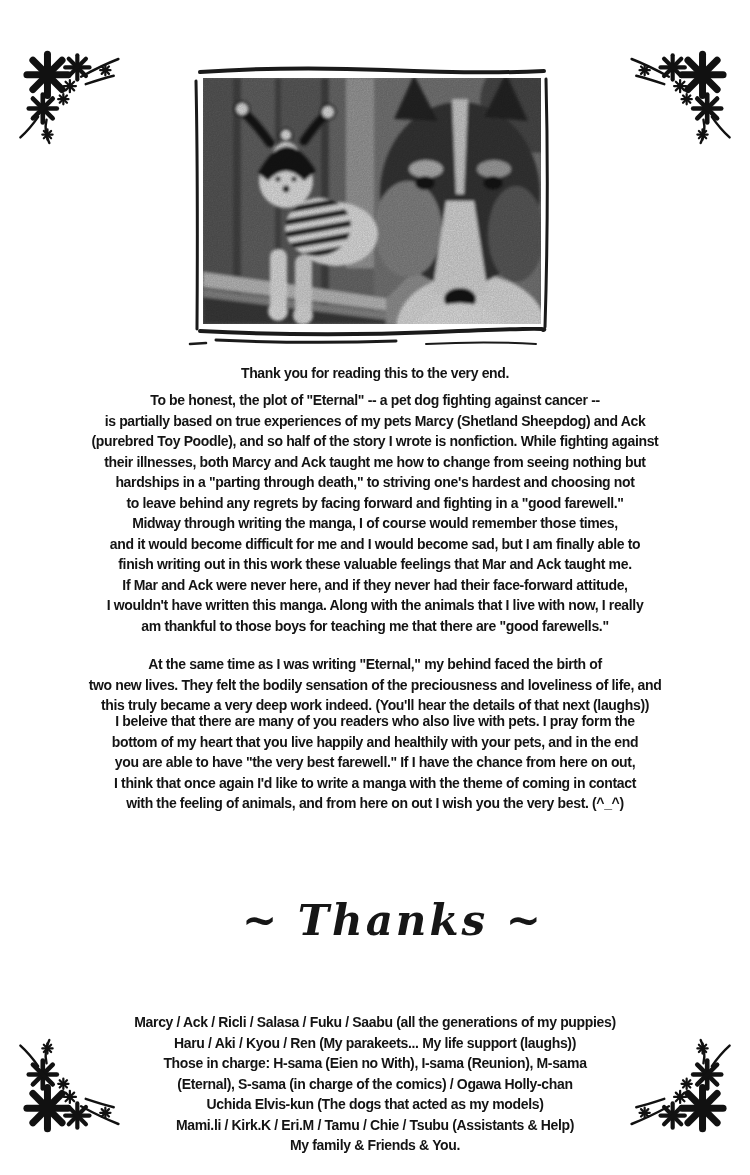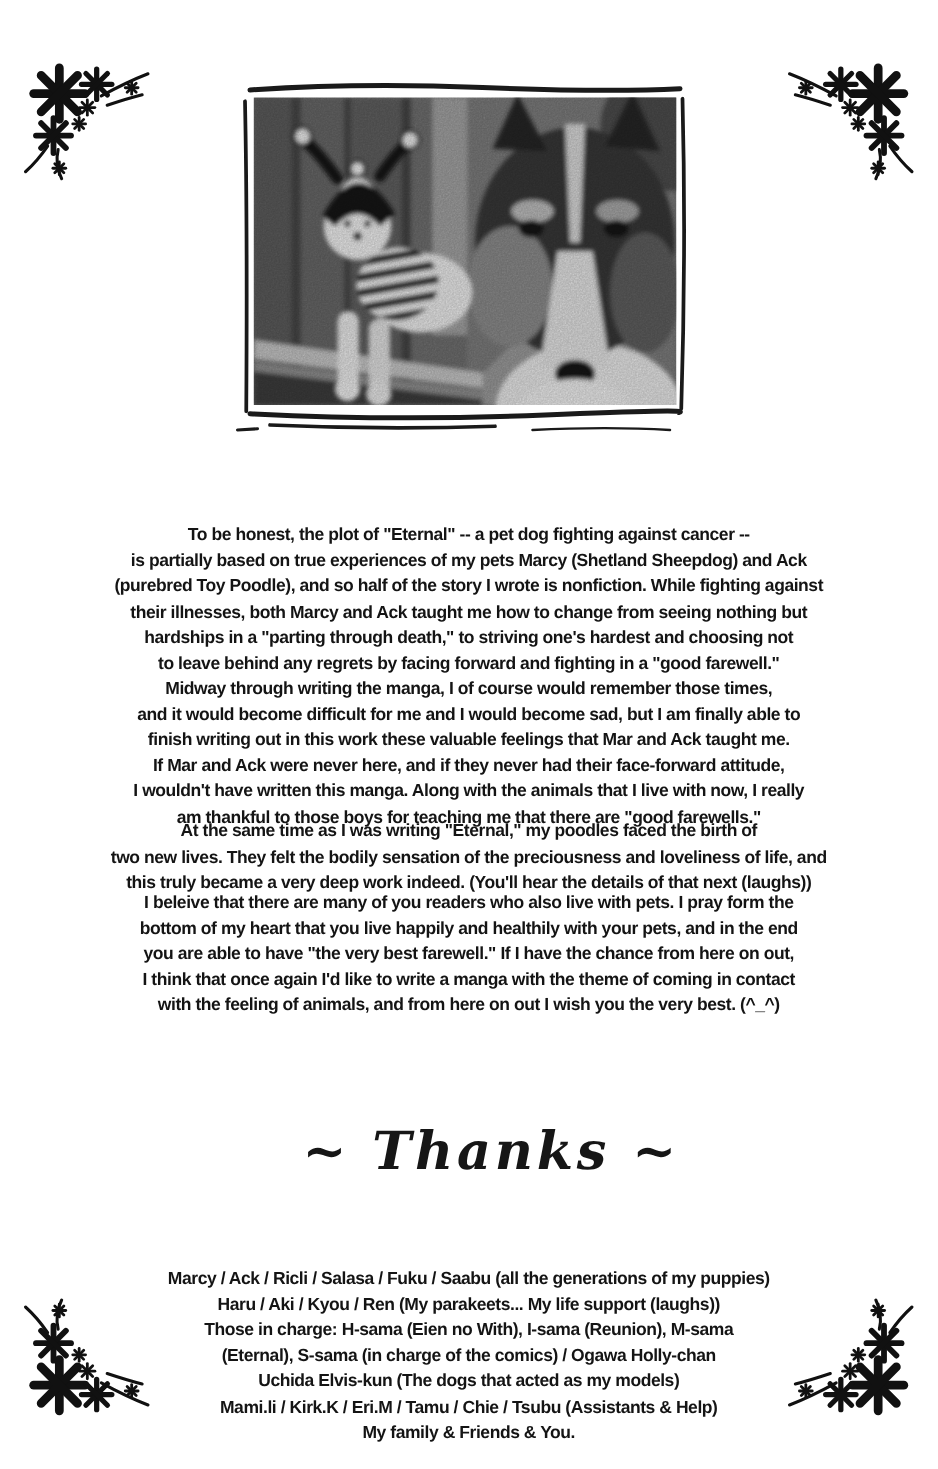--- a/index.html
+++ b/index.html
@@ -17,21 +17,21 @@
   
   .photo-frame{position:absolute;left:186px;top:58px;width:372px;height:294px;}
   .photo-frame svg{display:block;width:100%;height:100%;}
   
   .txt{
     position:absolute;left:25px;right:25px;text-align:center;
     font-weight:bold;font-size:14px;line-height:20.5px;letter-spacing:-0.35px;
     white-space:pre-line;margin:0;color:#141414;
   }
   .thankyou{top:363px;}
-  .para1{top:417px;}
+  .para1{top:390px;}
   .para2{top:654px;}
   .para3{top:711px;}
   .sig{top:864px;}
   .thanks-heading{
     position:absolute;left:0;right:0;top:896px;text-align:center;margin:0;
     font-family:"DejaVu Serif",serif;font-style:italic;font-weight:bold;
     font-size:42px;letter-spacing:3px;color:#161616;white-space:pre;padding-left:36px;
   }
   .thanks-list{top:1012px;}
 </style>
@@ -194,33 +194,34 @@
         <path d="M10,22 Q12,120 11,270" stroke-width="3"></path>
         <path d="M360,20 Q363,140 359,268" stroke-width="3"></path>
         <path d="M14,272 Q130,278 250,273 T357,271" stroke-width="4"></path>
         <path d="M30,281 Q120,285 210,282" stroke-width="3"></path>
         <path d="M240,285 Q300,282 350,285" stroke-width="2"></path>
         <path d="M4,285 L20,284" stroke-width="2.5"></path>
       </g>
     </svg>
   </div>
 
+  <p class="txt thankyou">Thank you for reading this to the very end.</p>
   <p class="txt para1">To be honest, the plot of "Eternal" -- a pet dog fighting against cancer --
 is partially based on true experiences of my pets Marcy (Shetland Sheepdog) and Ack
 (purebred Toy Poodle), and so half of the story I wrote is nonfiction. While fighting against
 their illnesses, both Marcy and Ack taught me how to change from seeing nothing but
 hardships in a "parting through death," to striving one's hardest and choosing not
 to leave behind any regrets by facing forward and fighting in a "good farewell."
 Midway through writing the manga, I of course would remember those times,
 and it would become difficult for me and I would become sad, but I am finally able to
 finish writing out in this work these valuable feelings that Mar and Ack taught me.
 If Mar and Ack were never here, and if they never had their face-forward attitude,
 I wouldn't have written this manga. Along with the animals that I live with now, I really
 am thankful to those boys for teaching me that there are "good farewells."</p>
-  <p class="txt para2">At the same time as I was writing "Eternal," my poodles faced the birth of
+  <p class="txt para2">At the same time as I was writing "Eternal," my behind faced the birth of
 two new lives. They felt the bodily sensation of the preciousness and loveliness of life, and
 this truly became a very deep work indeed. (You'll hear the details of that next (laughs))</p>
   <p class="txt para3">I beleive that there are many of you readers who also live with pets. I pray form the
 bottom of my heart that you live happily and healthily with your pets, and in the end
 you are able to have "the very best farewell." If I have the chance from here on out,
 I think that once again I'd like to write a manga with the theme of coming in contact
 with the feeling of animals, and from here on out I wish you the very best. (^_^)</p>
 
   <h1 class="thanks-heading">~ Thanks ~</h1>
   <p class="txt thanks-list">Marcy / Ack / Ricli / Salasa / Fuku / Saabu (all the generations of my puppies)

